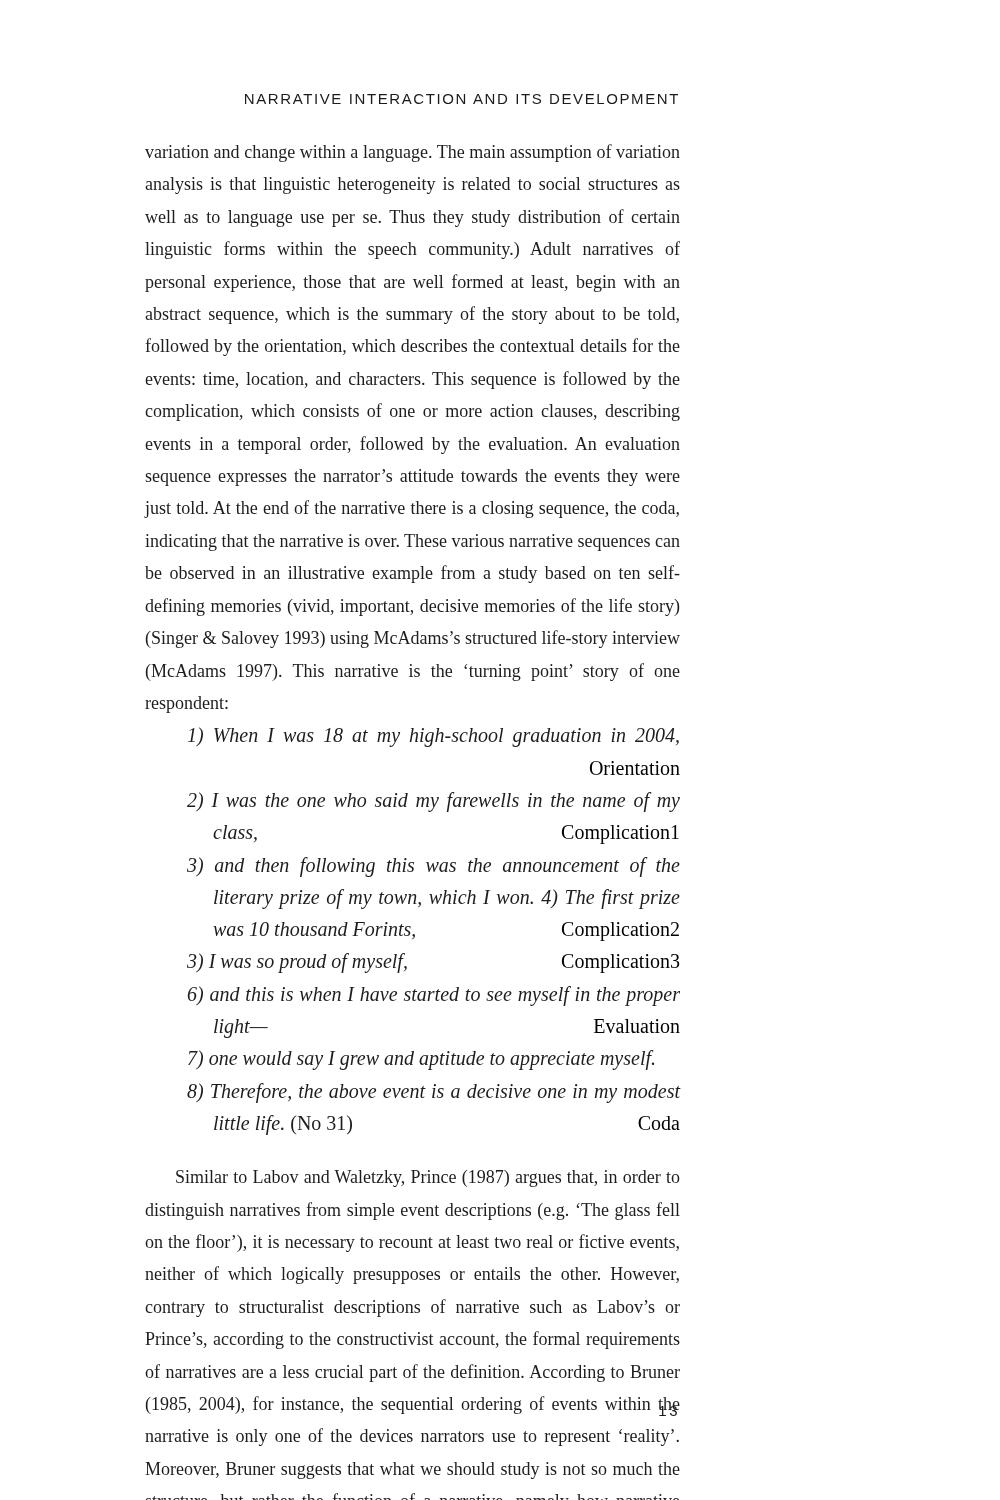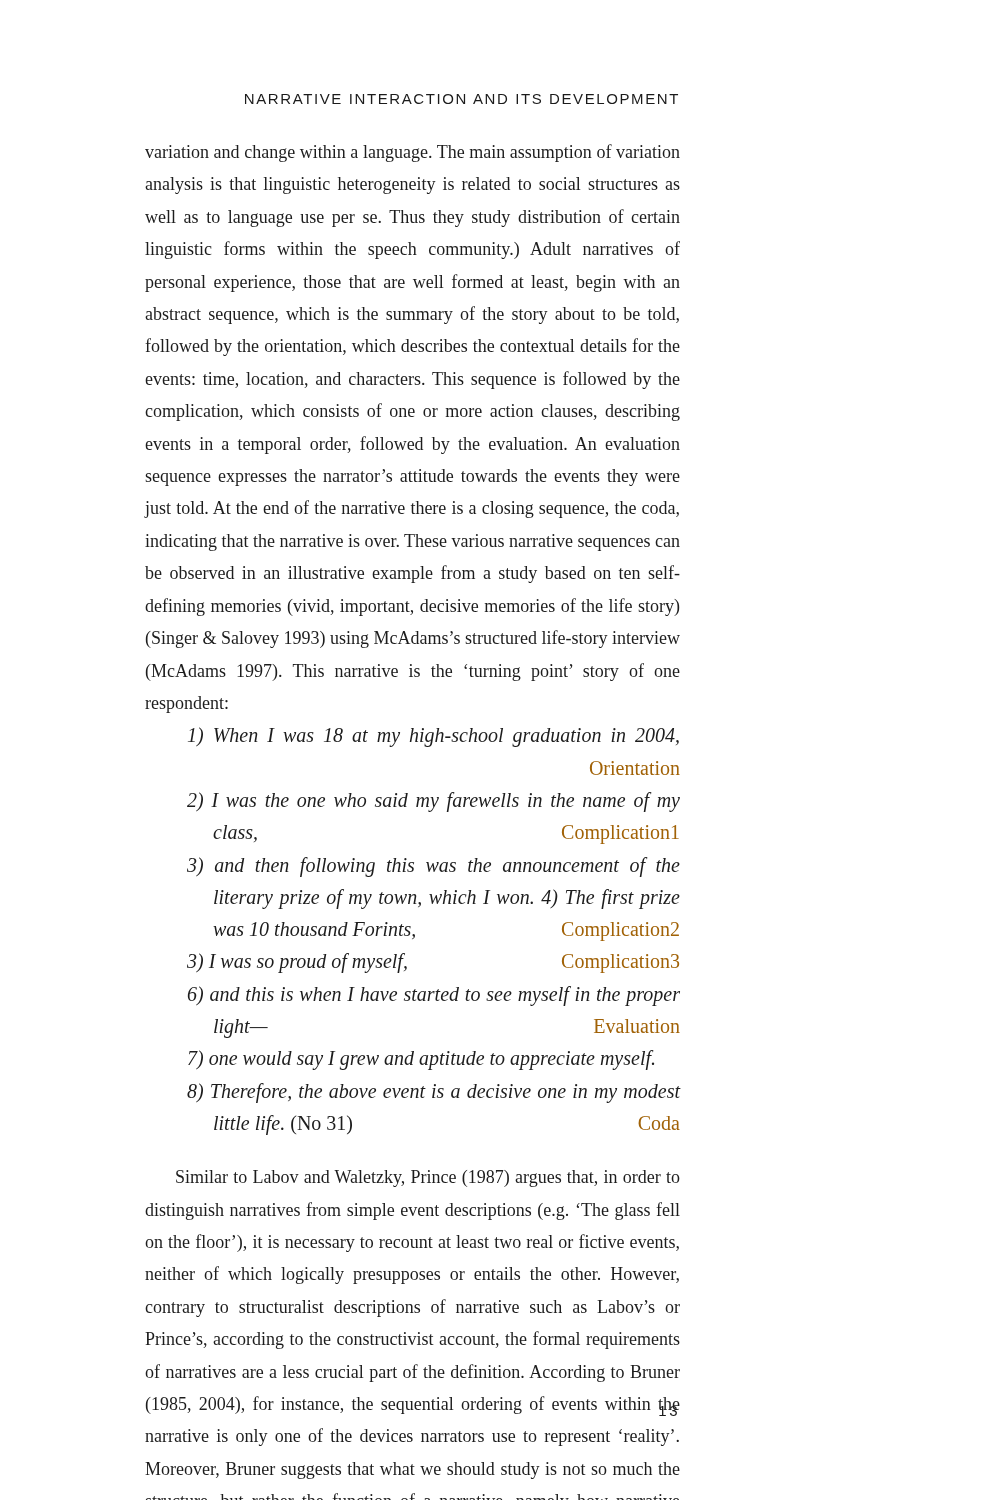--- a/index.html
+++ b/index.html
@@ -66,21 +66,21 @@
     display: inline-block;
     height: 1px;
     vertical-align: baseline;
   }
   .ex-label {
     position: absolute;
     right: 0;
     bottom: 0;
     font-style: normal;
     white-space: nowrap;
-    color: #a16207;
+    color: #000000;
   }
   .page-number {
     position: absolute;
     top: 1402px;
     right: 120px;
     font-family: "Liberation Sans", "DejaVu Sans", sans-serif;
     font-size: 15px;
     letter-spacing: 2.5px;
     color: #1b1b1b;
     margin-left: 48px;

